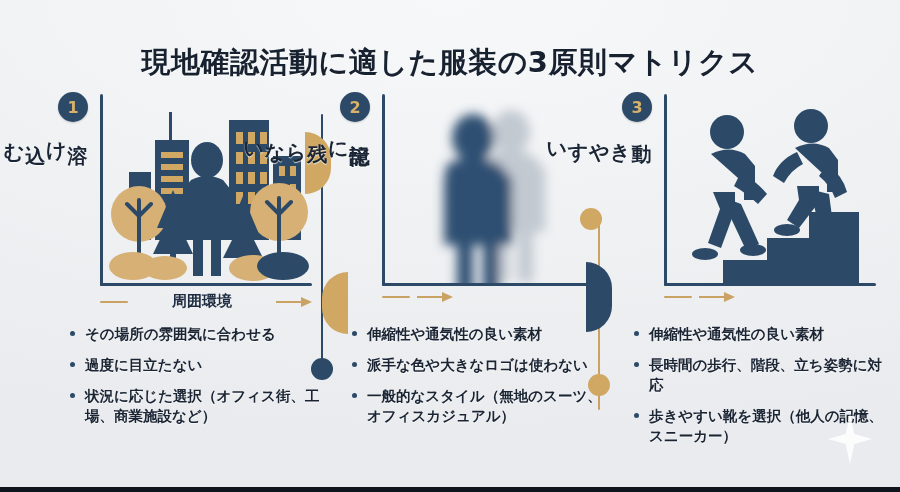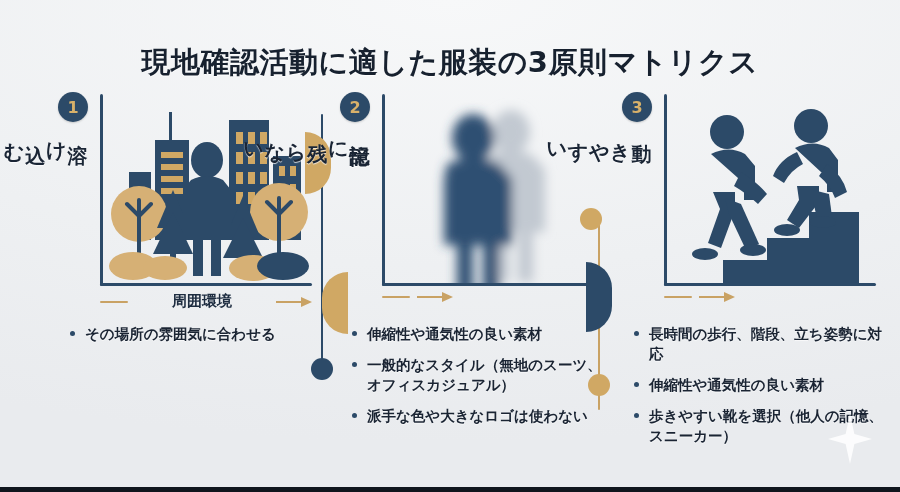--- a/index.html
+++ b/index.html
@@ -309,20 +309,22 @@
     </div>
 
     <div class="axis-caption">
       <span class="cap-rule"></span>
       <span class="cap-text">周囲環境</span>
       <span class="cap-arrow"></span>
     </div>
 
     <ul class="bullets">
       <li>その場所の雰囲気に合わせる</li>
+      <li>過度に目立たない</li>
+      <li>状況に応じた選択（オフィス街、工場、商業施設など）</li>
     </ul>
   </div>
 
   <div class="divider" id="divider-1">
     <div class="stem navy" style="left:16px; top:18px; height:250px;"></div>
     <div class="leaf gold r1" style="left:0px; top:36px;"></div>
     <div class="leaf gold r2" style="left:17px; top:176px;"></div>
     <div class="dot navy" style="left:6px; top:262px;"></div>
   </div>
 
@@ -356,22 +358,22 @@
       </div>
     </div>
 
     <div class="axis-caption">
       <span class="cap-rule"></span>
       <span class="cap-arrow"></span>
     </div>
 
     <ul class="bullets">
       <li>伸縮性や通気性の良い素材</li>
+      <li>派手な色や大きなロゴは使わない</li>
       <li>一般的なスタイル（無地のスーツ、オフィスカジュアル）</li>
-      <li>派手な色や大きなロゴは使わない</li>
     </ul>
   </div>
 
   <div class="divider" id="divider-2">
     <div class="stem gold" style="left:18px; top:118px; height:196px;"></div>
     <div class="dot gold" style="left:0px; top:112px;"></div>
     <div class="leaf navy r1" style="left:6px; top:166px; height:70px;"></div>
     <div class="dot gold" style="left:8px; top:278px;"></div>
   </div>
 
@@ -414,22 +416,22 @@
         </svg>
       </div>
     </div>
 
     <div class="axis-caption">
       <span class="cap-rule"></span>
       <span class="cap-arrow"></span>
     </div>
 
     <ul class="bullets">
+      <li>伸縮性や通気性の良い素材</li>
       <li>長時間の歩行、階段、立ち姿勢に対応</li>
-      <li>伸縮性や通気性の良い素材</li>
       <li>歩きやすい靴を選択（他人の記憶、スニーカー）</li>
     </ul>
   </div>
 
   <div id="sparkle"></div>
   <div id="bottom-bar"></div>
 
 </div>
 
 </body></html>

